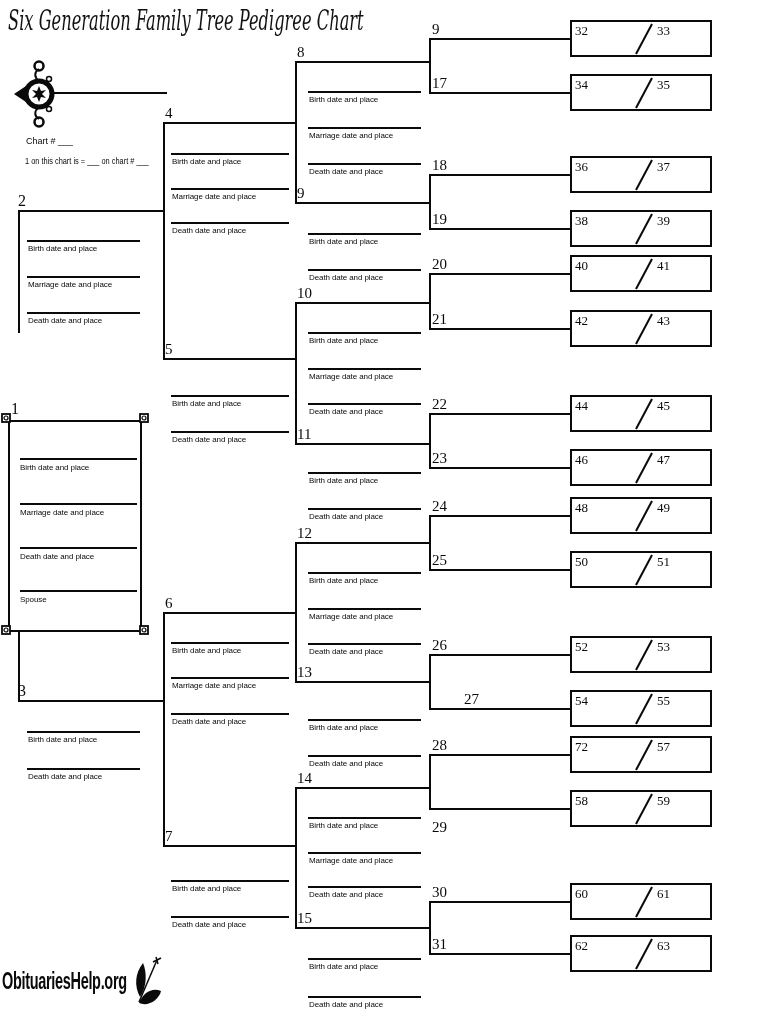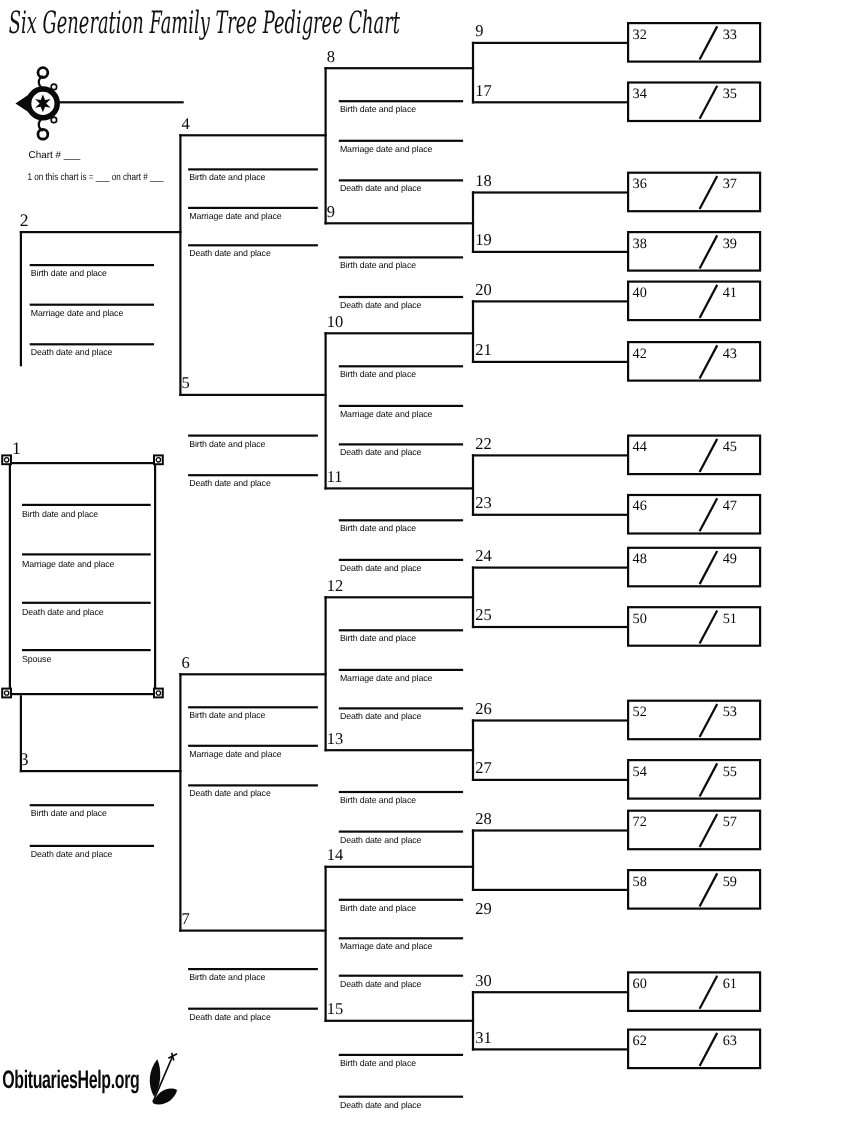--- a/index.html
+++ b/index.html
@@ -17,21 +17,21 @@
   .fline{position:absolute;height:2px;background:#0a0a0a;}
   .num{
     position:absolute;font:15px "Liberation Serif",serif;color:#0a0a0a;
     white-space:nowrap;line-height:18px;
   }
   .flabel{
     position:absolute;font:8px "Liberation Sans",sans-serif;color:#0a0a0a;
     white-space:nowrap;letter-spacing:-0.1px;
   }
   .pbox{
-    position:absolute;left:570px;width:122px;height:37px;
+    position:absolute;left:570px;width:142px;height:37px;
     border:2px solid #0a0a0a;box-sizing:border-box;background:#fff;
   }
   .pnum{position:absolute;top:1px;font:13px "Liberation Serif",serif;line-height:15px;}
   .pnum.l{left:3px;} .pnum.r{left:85px;}
   .slash{
     position:absolute;left:71px;top:0px;width:2px;height:34px;background:#0a0a0a;
     transform:rotate(28deg);
   }
   .box1{
     position:absolute;left:8px;top:420px;width:134px;height:212px;
@@ -239,21 +239,21 @@
       <div class="num" style="left: 432px; top: 449px;">23</div>
       <div class="hline" style="left: 429px; top: 515px; width: 141px;"></div>
       <div class="num" style="left: 432px; top: 497px;">24</div>
       <div class="vline" style="left: 429px; top: 515px; height: 56px;"></div>
       <div class="hline" style="left: 429px; top: 569px; width: 141px;"></div>
       <div class="num" style="left: 432px; top: 551px;">25</div>
       <div class="hline" style="left: 429px; top: 654px; width: 141px;"></div>
       <div class="num" style="left: 432px; top: 636px;">26</div>
       <div class="vline" style="left: 429px; top: 654px; height: 56px;"></div>
       <div class="hline" style="left: 429px; top: 708px; width: 141px;"></div>
-      <div class="num" style="left: 432px; top: 690px;">27</div>
+      <div class="num" style="left: 432px; top: 690px; padding-left: 32px;">27</div>
       <div class="hline" style="left: 429px; top: 754px; width: 141px;"></div>
       <div class="num" style="left: 432px; top: 736px;">28</div>
       <div class="vline" style="left: 429px; top: 754px; height: 56px;"></div>
       <div class="hline" style="left: 429px; top: 808px; width: 141px;"></div>
       <div class="num" style="left: 432px; top: 790px; margin-top: 28px;">29</div>
       <div class="hline" style="left: 429px; top: 901px; width: 141px;"></div>
       <div class="num" style="left: 432px; top: 883px;">30</div>
       <div class="vline" style="left: 429px; top: 901px; height: 54px;"></div>
       <div class="hline" style="left: 429px; top: 953px; width: 141px;"></div>
       <div class="num" style="left: 432px; top: 935px;">31</div>

